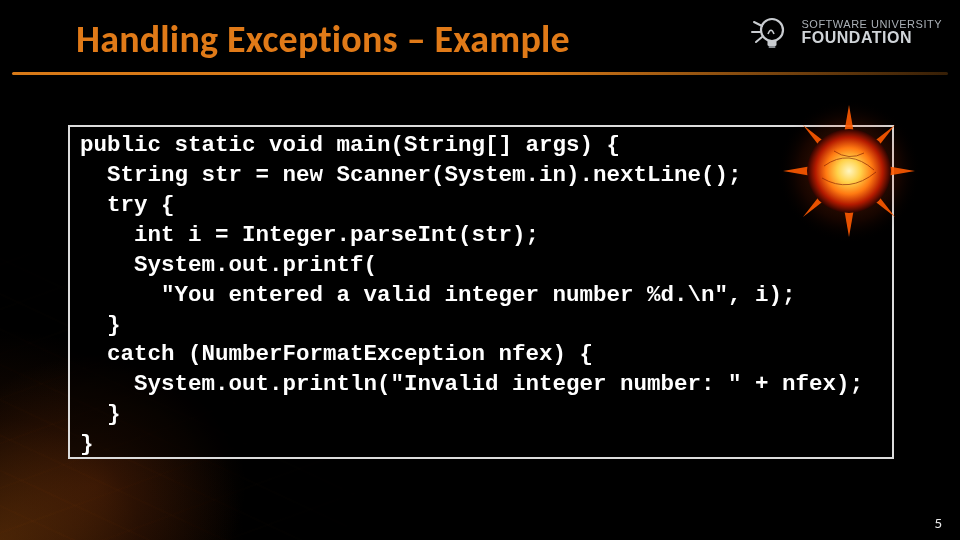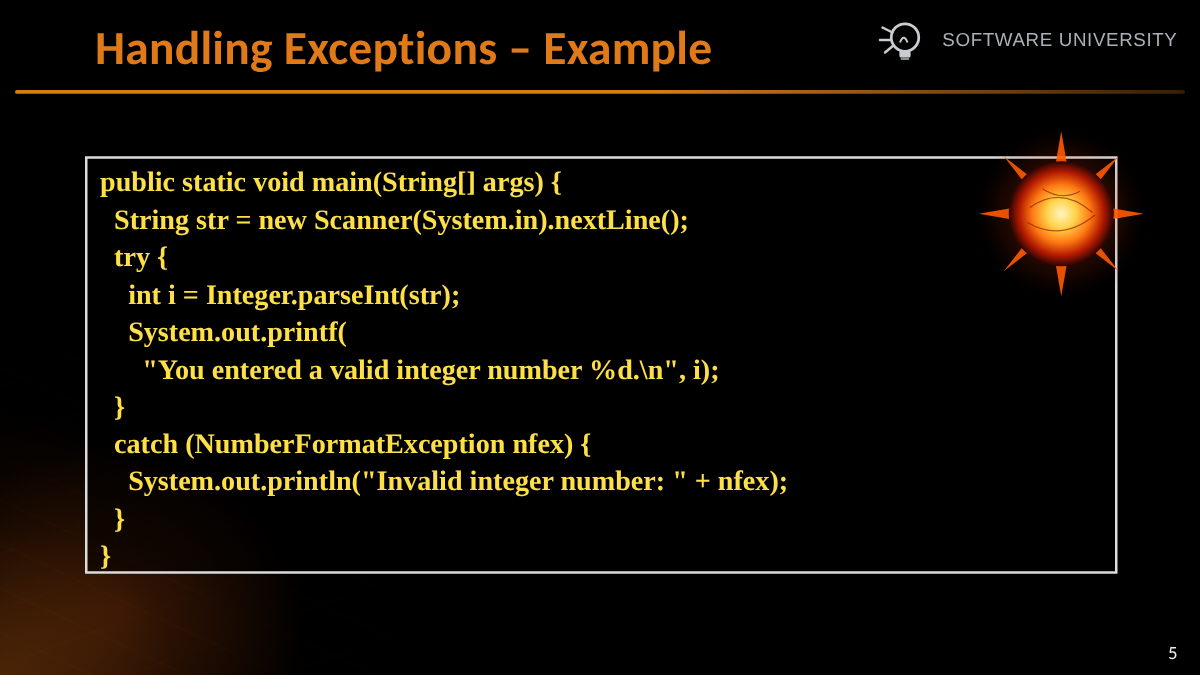--- a/index.html
+++ b/index.html
@@ -52,21 +52,21 @@
     width: 44px;
     height: 44px;
     position: relative;
   }
   .logo-text {
     display: flex;
     flex-direction: column;
     line-height: 1.0;
     font-family: Arial, sans-serif;
   }
-  .logo-text .line1 { font-size: 15px; color: #aab0b6; letter-spacing: 0.5px; }
+  .logo-text .line1 { font-size: 11px; color: #aab0b6; letter-spacing: 0.5px; }
   .logo-text .line2 { font-size: 16px; color: #d0d4d8; font-weight: 700; letter-spacing: 0.5px; }
   .divider {
     position: absolute;
     top: 72px;
     left: 12px;
     right: 12px;
     height: 3px;
     background: linear-gradient(to right, #d87a18 0%, #d87a18 55%, rgba(216,122,24,0.25) 100%);
     border-radius: 2px;
   }
@@ -78,24 +78,24 @@
     height: 334px;
     border: 2px solid #dcdcdc;
     background: rgba(0,0,0,0.55);
     box-sizing: border-box;
   }
   .code {
     position: absolute;
     top: 4px;
     left: 10px;
     white-space: pre;
-    font-family: Liberation Serif, serif;
+    font-family: Liberation Mono, monospace;
     font-size: 22.5px;
     line-height: 1.33;
-    color: #fde047;
+    color: #ffffff;
     font-weight: 700;
   }
   .explosion {
     position: absolute;
     top: 96px;
     right: 36px;
     width: 150px;
     height: 150px;
     pointer-events: none;
   }
@@ -121,20 +121,21 @@
     <svg viewBox="0 0 44 44" width="44" height="44">
       <circle cx="24" cy="20" r="11" fill="none" stroke="#c9ccd0" stroke-width="2.2"></circle>
       <rect x="19.5" y="30" width="9" height="6" rx="1.5" fill="#c9ccd0"></rect>
       <rect x="20.5" y="36" width="7" height="2" rx="1" fill="#8a8e93"></rect>
       <path d="M6 12 L14 16 M4 22 L12 22 M8 32 L14 27" stroke="#c9ccd0" stroke-width="2" stroke-linecap="round" fill="none"></path>
       <path d="M20 24 c2 -5 4 -5 6 0" stroke="#c9ccd0" stroke-width="1.6" fill="none"></path>
     </svg>
   </div>
   <div class="logo-text">
     <span class="line1">SOFTWARE UNIVERSITY</span>
+    <span class="line2">FOUNDATION</span>
   </div>
 </div>
 
 <div class="divider"></div>
 
 <div class="code-box">
   <div class="code">public static void main(String[] args) {
   String str = new Scanner(System.in).nextLine();
   try {
     int i = Integer.parseInt(str);

